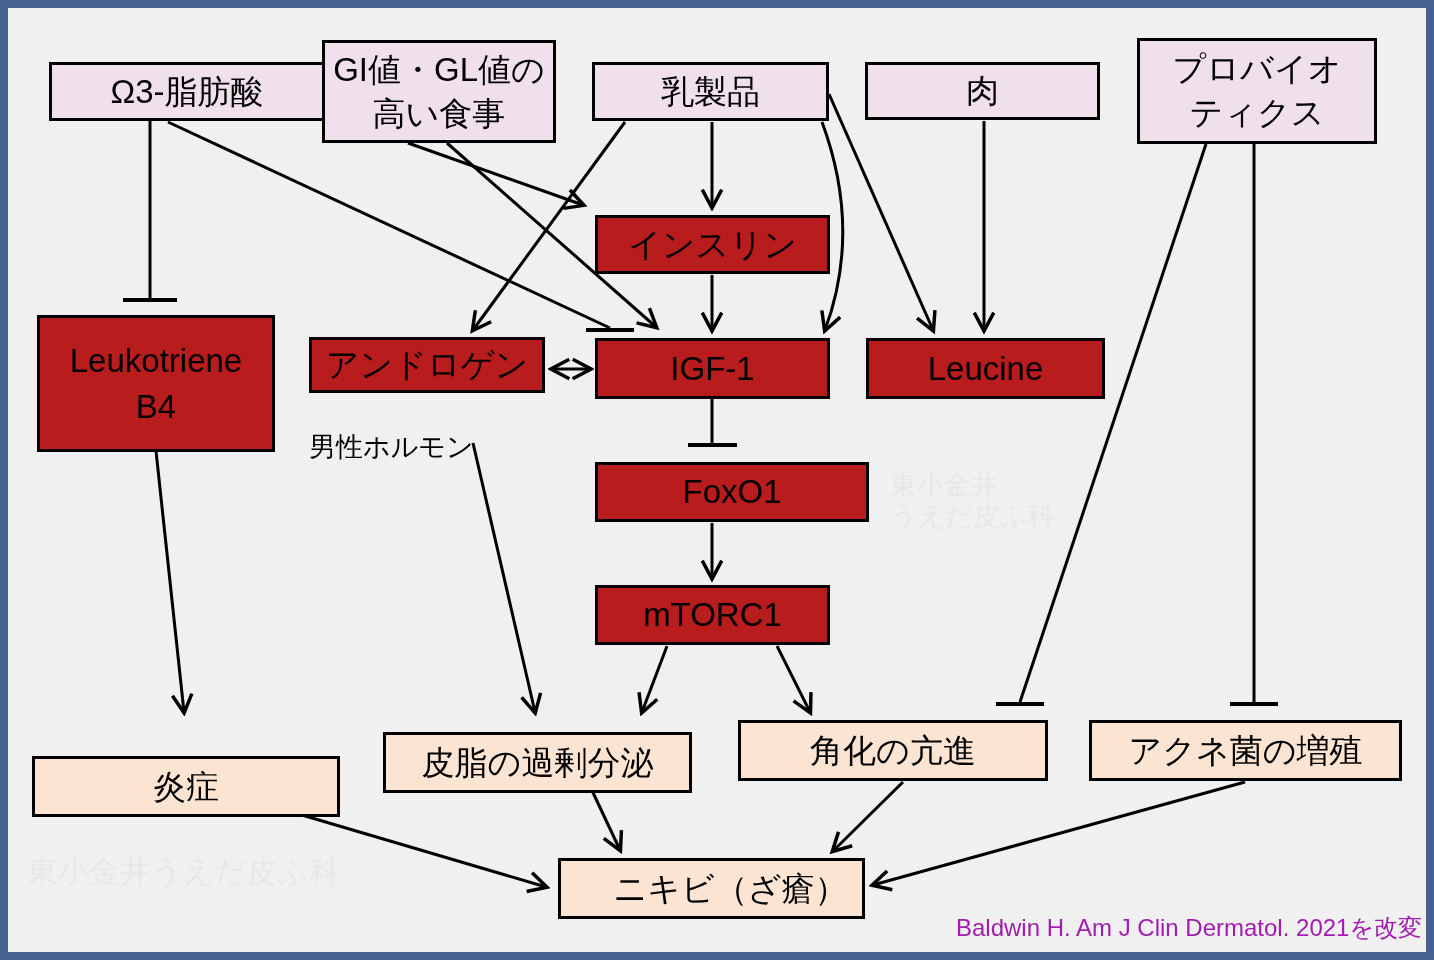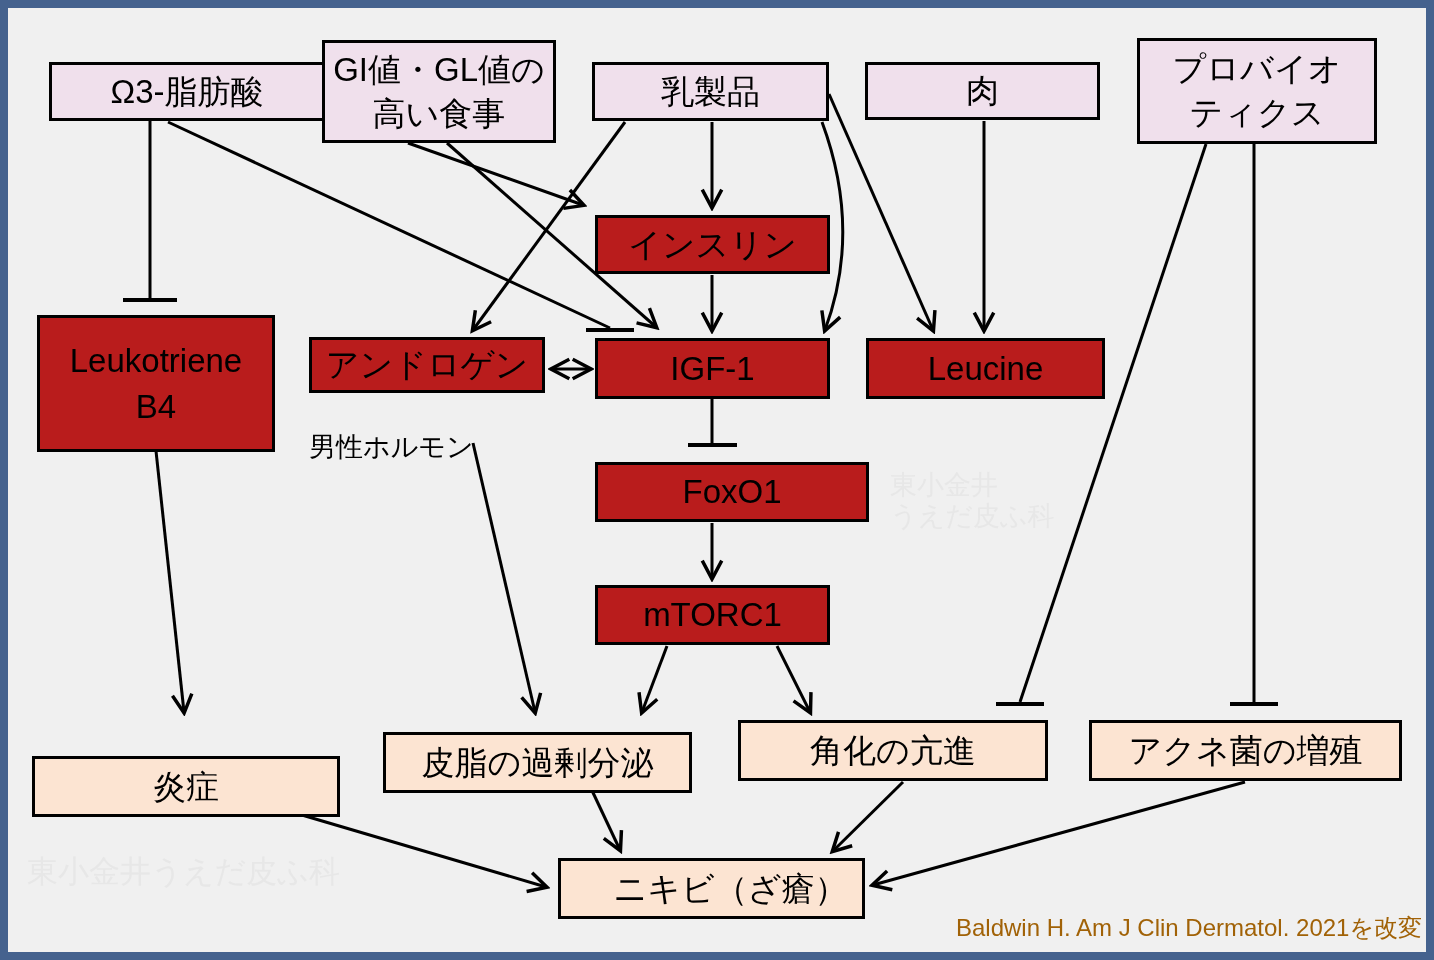--- a/index.html
+++ b/index.html
@@ -45,21 +45,21 @@
 
   .sublabel{
     position:absolute;z-index:2;left:309px;top:405px;width:236px;
     text-align:left;font-size:27px;margin-top:24px;
   }
   .watermark{position:absolute;z-index:0;color:#e7e7e7;white-space:pre-line;}
   .wm-mid{left:890px;top:470px;font-size:27px;line-height:31px;}
   .wm-bottom{left:27px;top:851px;font-size:31px;}
   .citation{
     position:absolute;z-index:3;right:12px;top:912px;
-    font-size:24px;color:#a16207;
+    font-size:24px;color:#a21caf;
   }
 </style>
 </head>
 <body>
 
 <div class="frame-border"></div>
 
 <svg class="edges" width="1434" height="960" viewBox="0 0 1434 960">
   <defs>
     <marker id="arrow" viewBox="0 0 12 12" refX="10" refY="6" markerWidth="26" markerHeight="26" markerUnits="userSpaceOnUse" orient="auto-start-reverse">

